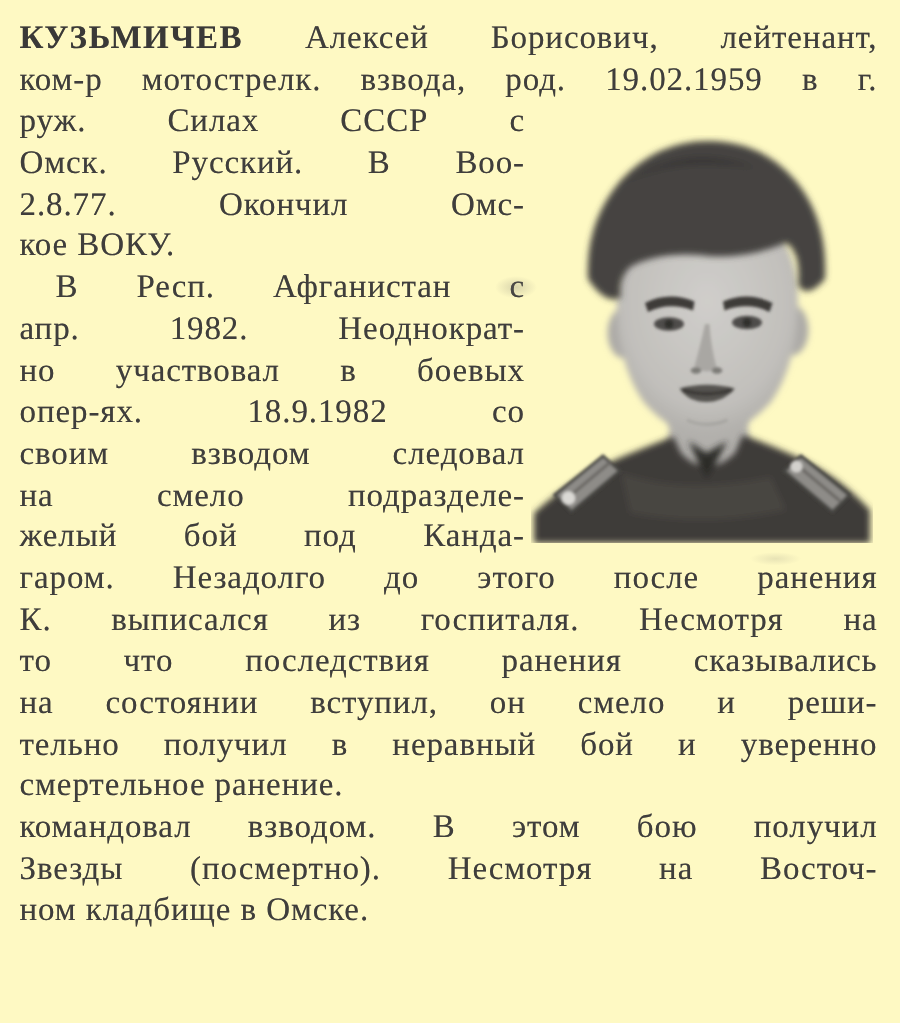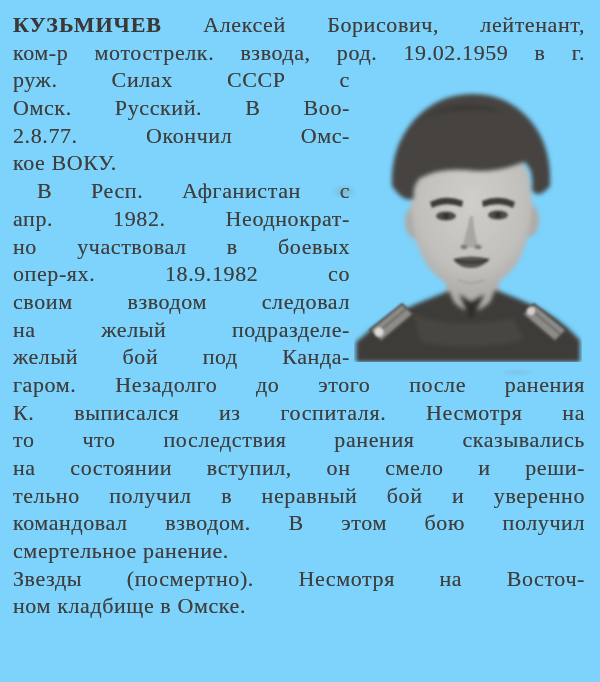--- a/index.html
+++ b/index.html
@@ -1,20 +1,20 @@
 <!DOCTYPE html>
 <html lang="ru"><head>
 <meta charset="utf-8">
 <style>
   html,body{margin:0;padding:0;background:#e8e8e8;}
   .page{
     position:relative;
     width:600px;height:682px;
     margin:0 auto;
-    background:#7dd3fc;
+    background:#fef9c3;
     font-family:"Liberation Serif","DejaVu Serif",serif;
     color:#3f3e3c;
     overflow:hidden;
   }
   .text-flow{
     position:absolute;
     left:13px;top:11px;width:572px;
   }
   .line{
     box-sizing:border-box;
@@ -56,29 +56,29 @@
       <div class="line full j"><span>ком-р мотострелк. взвода, род. 19.02.1959 в г.</span></div>
       <div class="line narrow j"><span>руж. Силах СССР с</span></div>
       <div class="line narrow j"><span>Омск. Русский. В Воо-</span></div>
       <div class="line narrow j"><span>2.8.77. Окончил Омс-</span></div>
       <div class="line narrow l"><span>кое ВОКУ.</span></div>
       <div class="line narrow j" style="padding-left: 24px;"><span>В Респ. Афганистан с</span></div>
       <div class="line narrow j"><span>апр. 1982. Неоднократ-</span></div>
       <div class="line narrow j"><span>но участвовал в боевых</span></div>
       <div class="line narrow j"><span>опер-ях. 18.9.1982 со</span></div>
       <div class="line narrow j"><span>своим взводом следовал</span></div>
-      <div class="line narrow j"><span>на желый подразделе-</span></div>
+      <div class="line narrow j"><span>на смело подразделе-</span></div>
       <div class="line narrow j"><span>желый бой под Канда-</span></div>
       <div class="line full j"><span>гаром. Незадолго до этого после ранения</span></div>
       <div class="line full j"><span>К. выписался из госпиталя. Несмотря на</span></div>
       <div class="line full j"><span>то что последствия ранения сказывались</span></div>
       <div class="line full j"><span>на состоянии вступил, он смело и реши-</span></div>
       <div class="line full j"><span>тельно получил в неравный бой и уверенно</span></div>
+      <div class="line full l"><span>смертельное ранение.</span></div>
       <div class="line full j"><span>командовал взводом. В этом бою получил</span></div>
-      <div class="line full l"><span>смертельное ранение.</span></div>
       <div class="line full j"><span>Звезды (посмертно). Несмотря на Восточ-</span></div>
       <div class="line full l"><span>ном кладбище в Омске.</span></div>
     </div>
 
   <div class="smudge s1"></div>
   <div class="smudge s2"></div>
 
   <div class="photo" role="img" aria-label="Черно-белый портрет молодого человека в военной форме с погонами лейтенанта">
     <svg viewBox="0 0 228 272" xmlns="http://www.w3.org/2000/svg">
       <defs>

